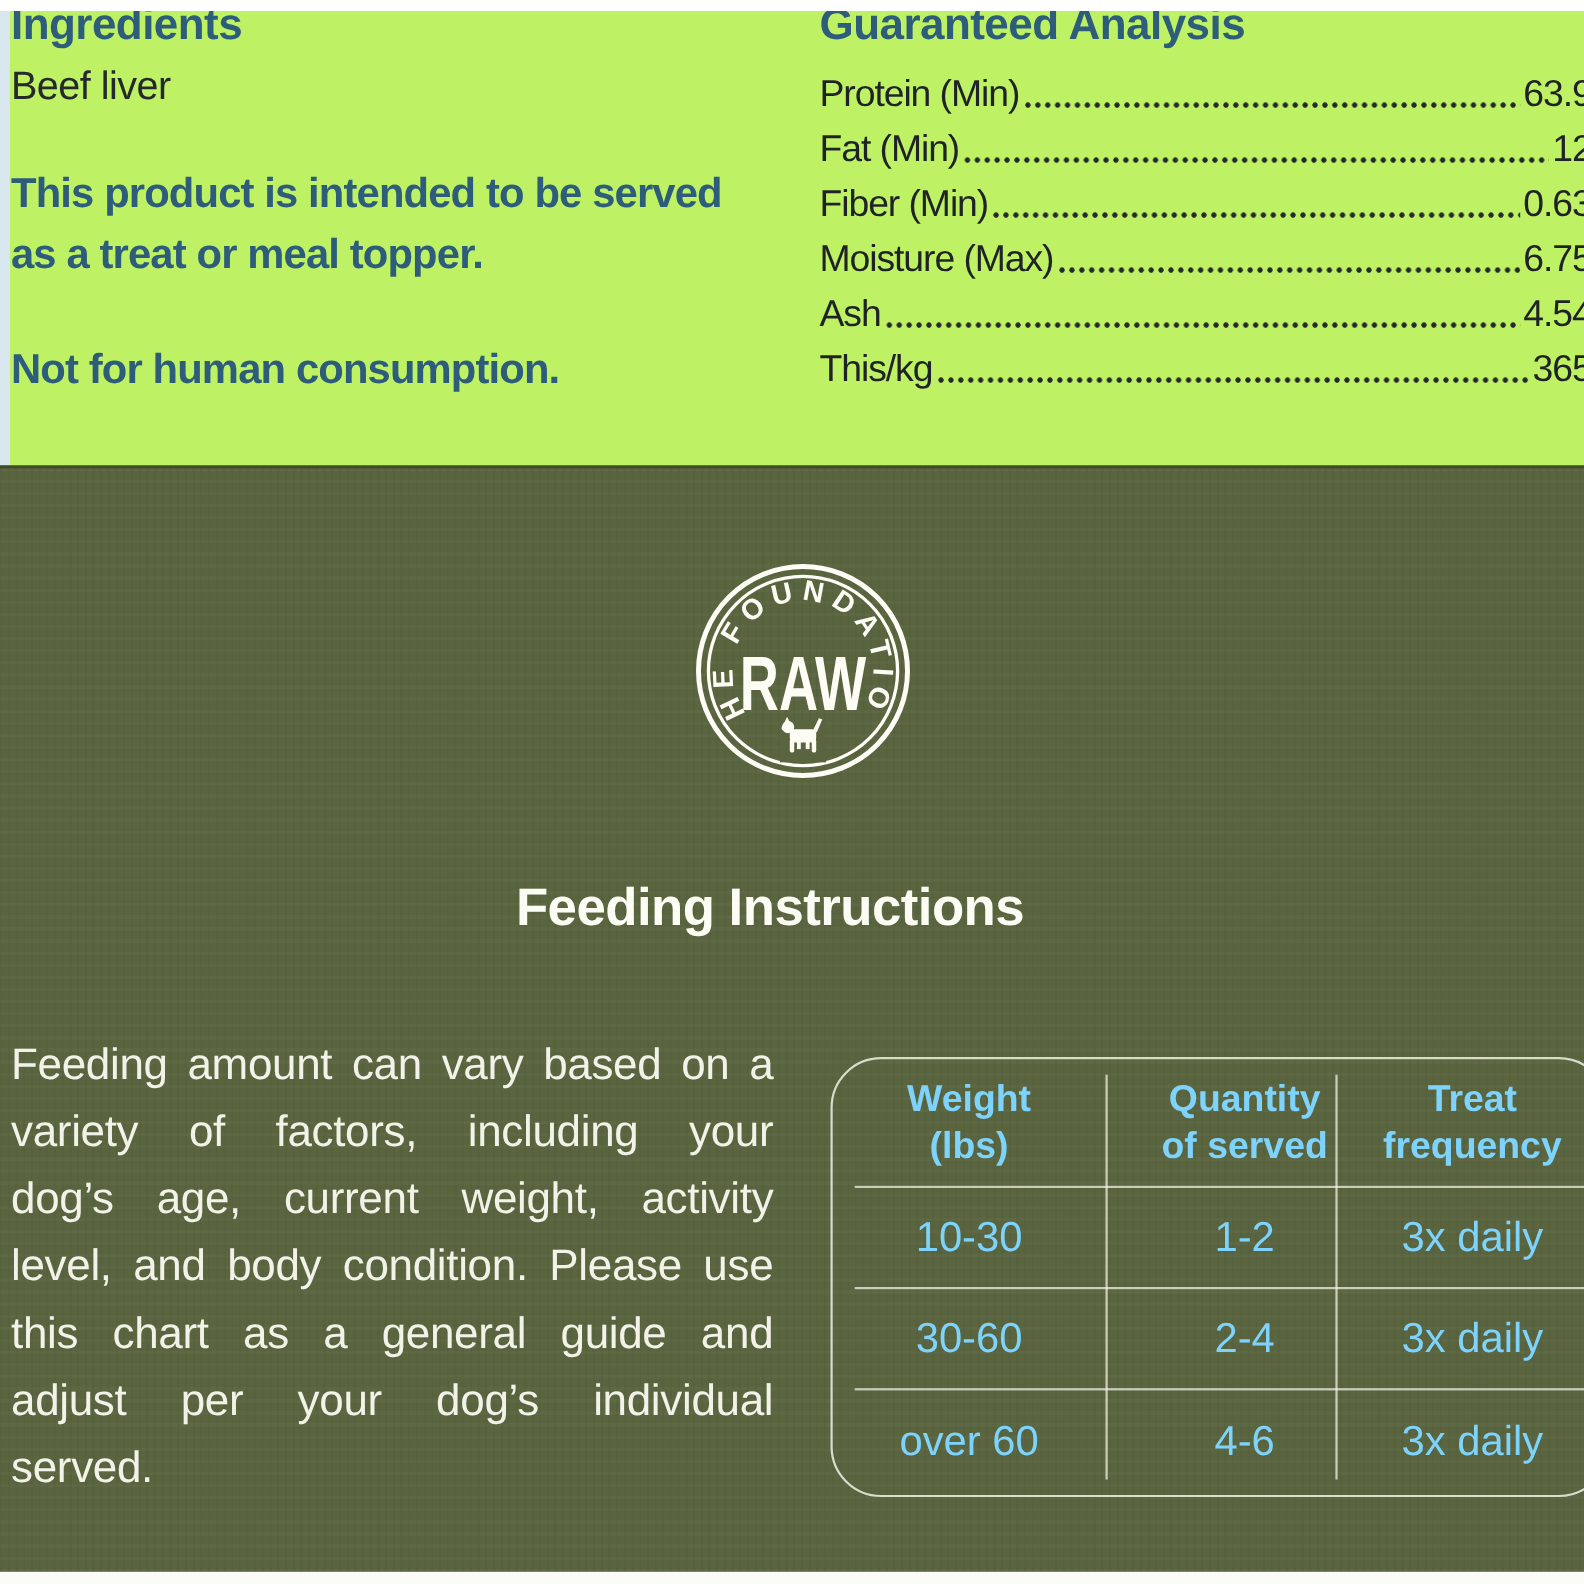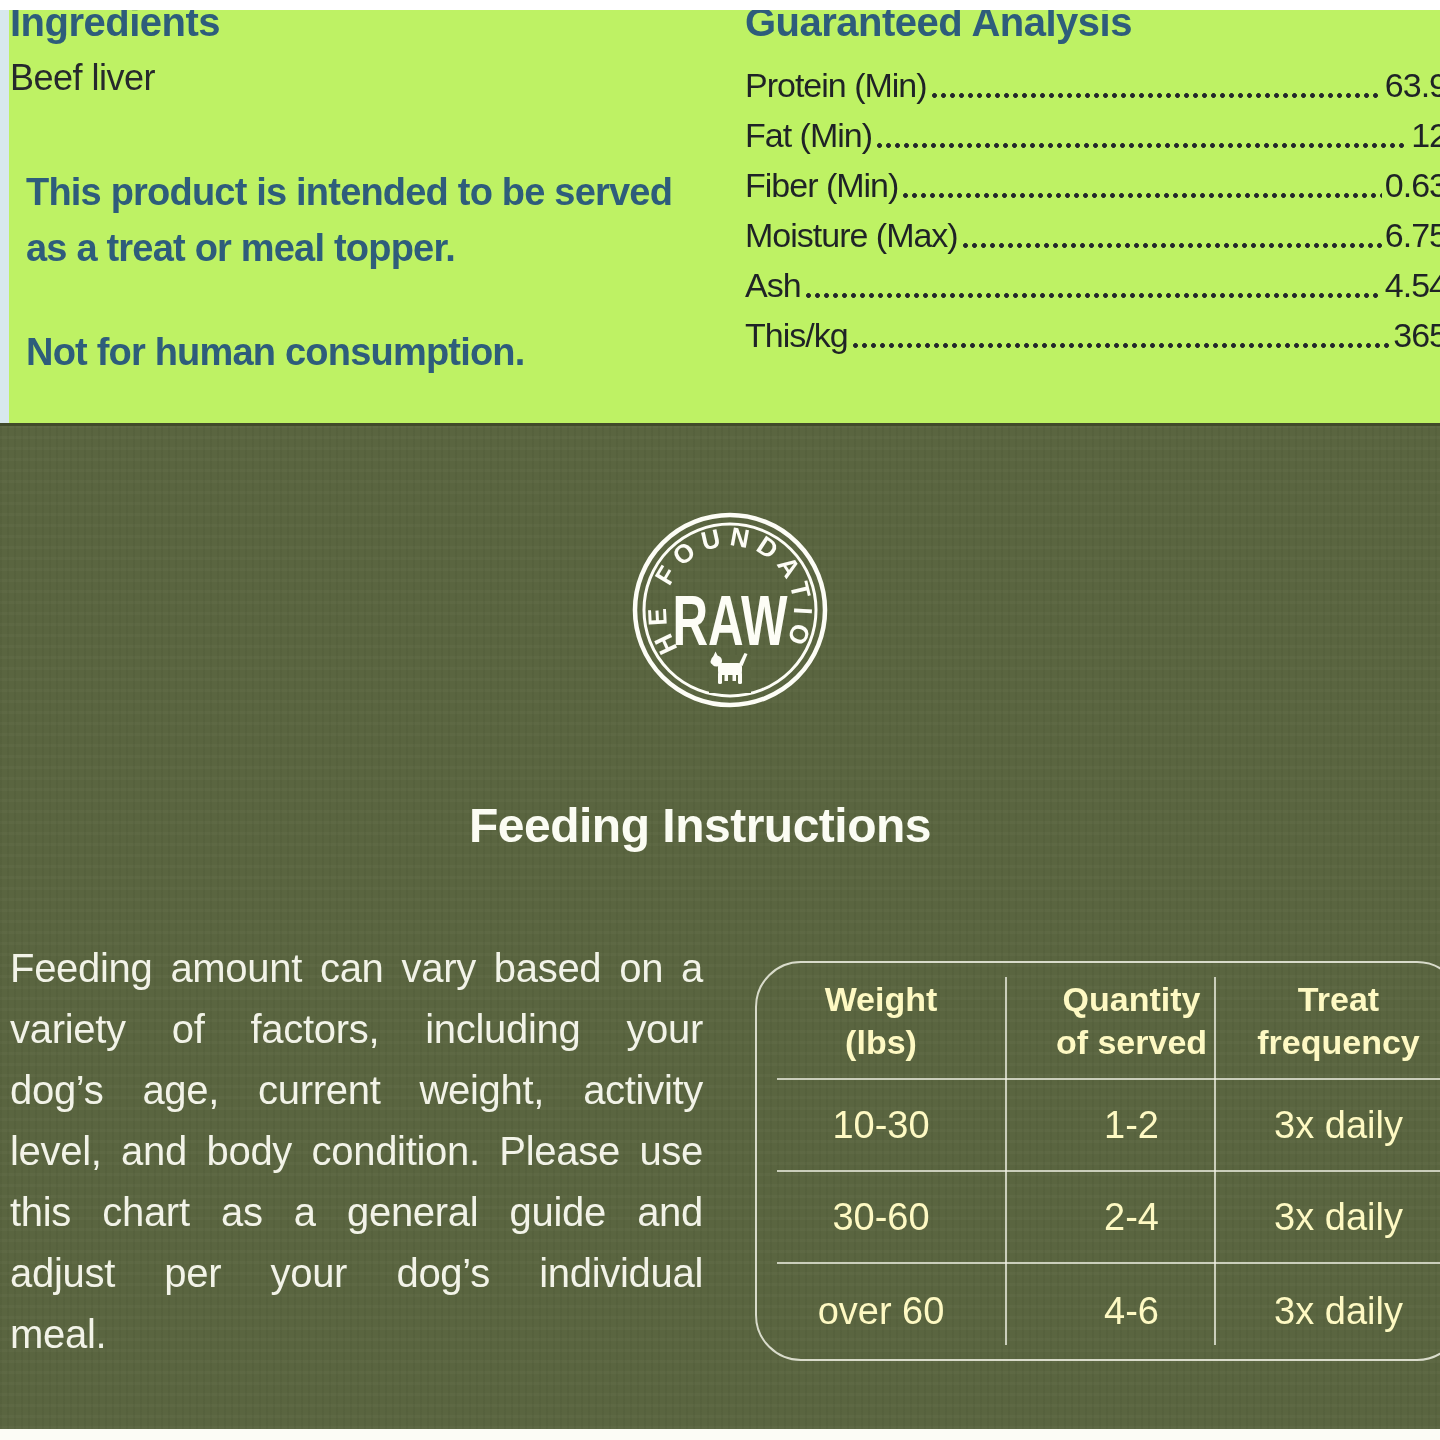--- a/index.html
+++ b/index.html
@@ -25,21 +25,21 @@
   h2.sec{
     position:absolute;margin:0;left:0;top:-12px;
     font-size:40px;line-height:48px;font-weight:bold;
     color:#2e5d7b;letter-spacing:-0.5px;white-space:nowrap;
   }
   .ing-item{
     position:absolute;margin:0;left:0;top:48px;
     font-size:36px;line-height:40px;color:#26292c;letter-spacing:-0.5px;
   }
   .note{
-    position:absolute;margin:16px;left:0;
+    position:absolute;margin:0;left:0;
     font-size:38px;line-height:56px;font-weight:bold;
     color:#2e5d7b;letter-spacing:-0.8px;
   }
   .note .line{display:block;}
   .note-1{top:138px;}
   .note-2{top:298px;}
 
   .ga-rows{position:absolute;left:0;top:50px;width:702px;}
   .ga-row{
     display:flex;align-items:flex-end;height:50px;
@@ -98,21 +98,21 @@
   .vline{position:absolute;top:14px;bottom:14px;width:2px;background:rgba(240,241,228,0.75);}
   .v1{left:248px;}
   .v2{left:457px;}
   .hline{position:absolute;left:20px;right:0;height:2px;background:rgba(240,241,228,0.75);}
   .h1{top:115px;}
   .h2{top:207px;}
   .h3{top:299px;}
   .cell{
     position:absolute;display:flex;flex-direction:column;
     align-items:center;justify-content:center;
-    color:#fef9c3;text-align:center;
+    color:#7dd3fc;text-align:center;
   }
   .cell.hd{font-size:34px;line-height:43px;font-weight:bold;top:0;height:115px;}
   .cell.bd{font-size:38px;line-height:42px;font-weight:normal;}
   .c1{left:0;width:248px;}
   .c2{left:248px;width:209px;padding-left:22px;}
   .c3{left:457px;width:249px;}
   .r1{top:117px;height:90px;}
   .r2{top:209px;height:90px;border-radius:31px;}
   .r3{top:301px;height:94px;}
 
@@ -206,21 +206,21 @@
 
     <h1 class="feed-head">Feeding Instructions</h1>
 
     <div class="para">
       <div class="pl">Feeding amount can vary based on a</div>
       <div class="pl">variety of factors, including your</div>
       <div class="pl">dog’s age, current weight, activity</div>
       <div class="pl">level, and body condition. Please use</div>
       <div class="pl">this chart as a general guide and</div>
       <div class="pl">adjust per your dog’s individual</div>
-      <div class="pl last">meal.</div>
+      <div class="pl last">served.</div>
     </div>
 
     <div class="ftable">
       <div class="vline v1"></div>
       <div class="vline v2"></div>
       <div class="hline h1"></div>
       <div class="hline h2"></div>
       <div class="hline h3"></div>
 
       <div class="cell hd c1">

